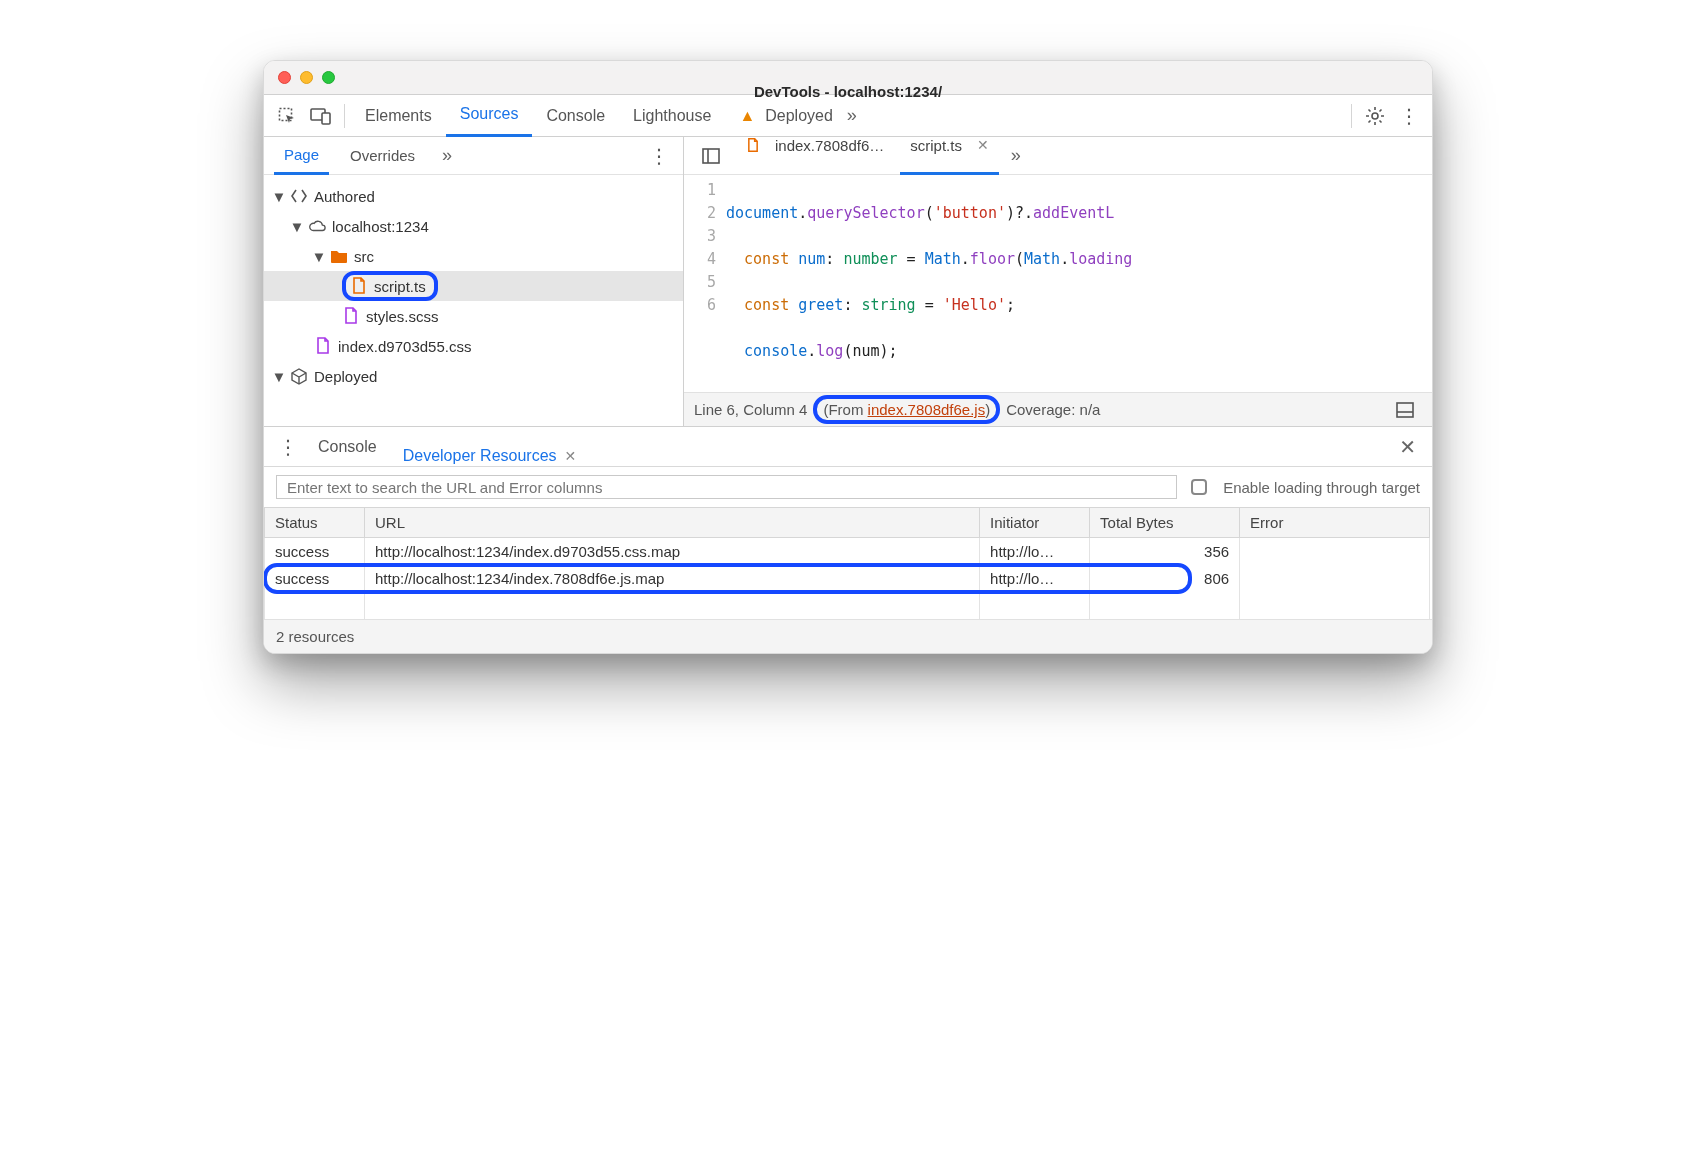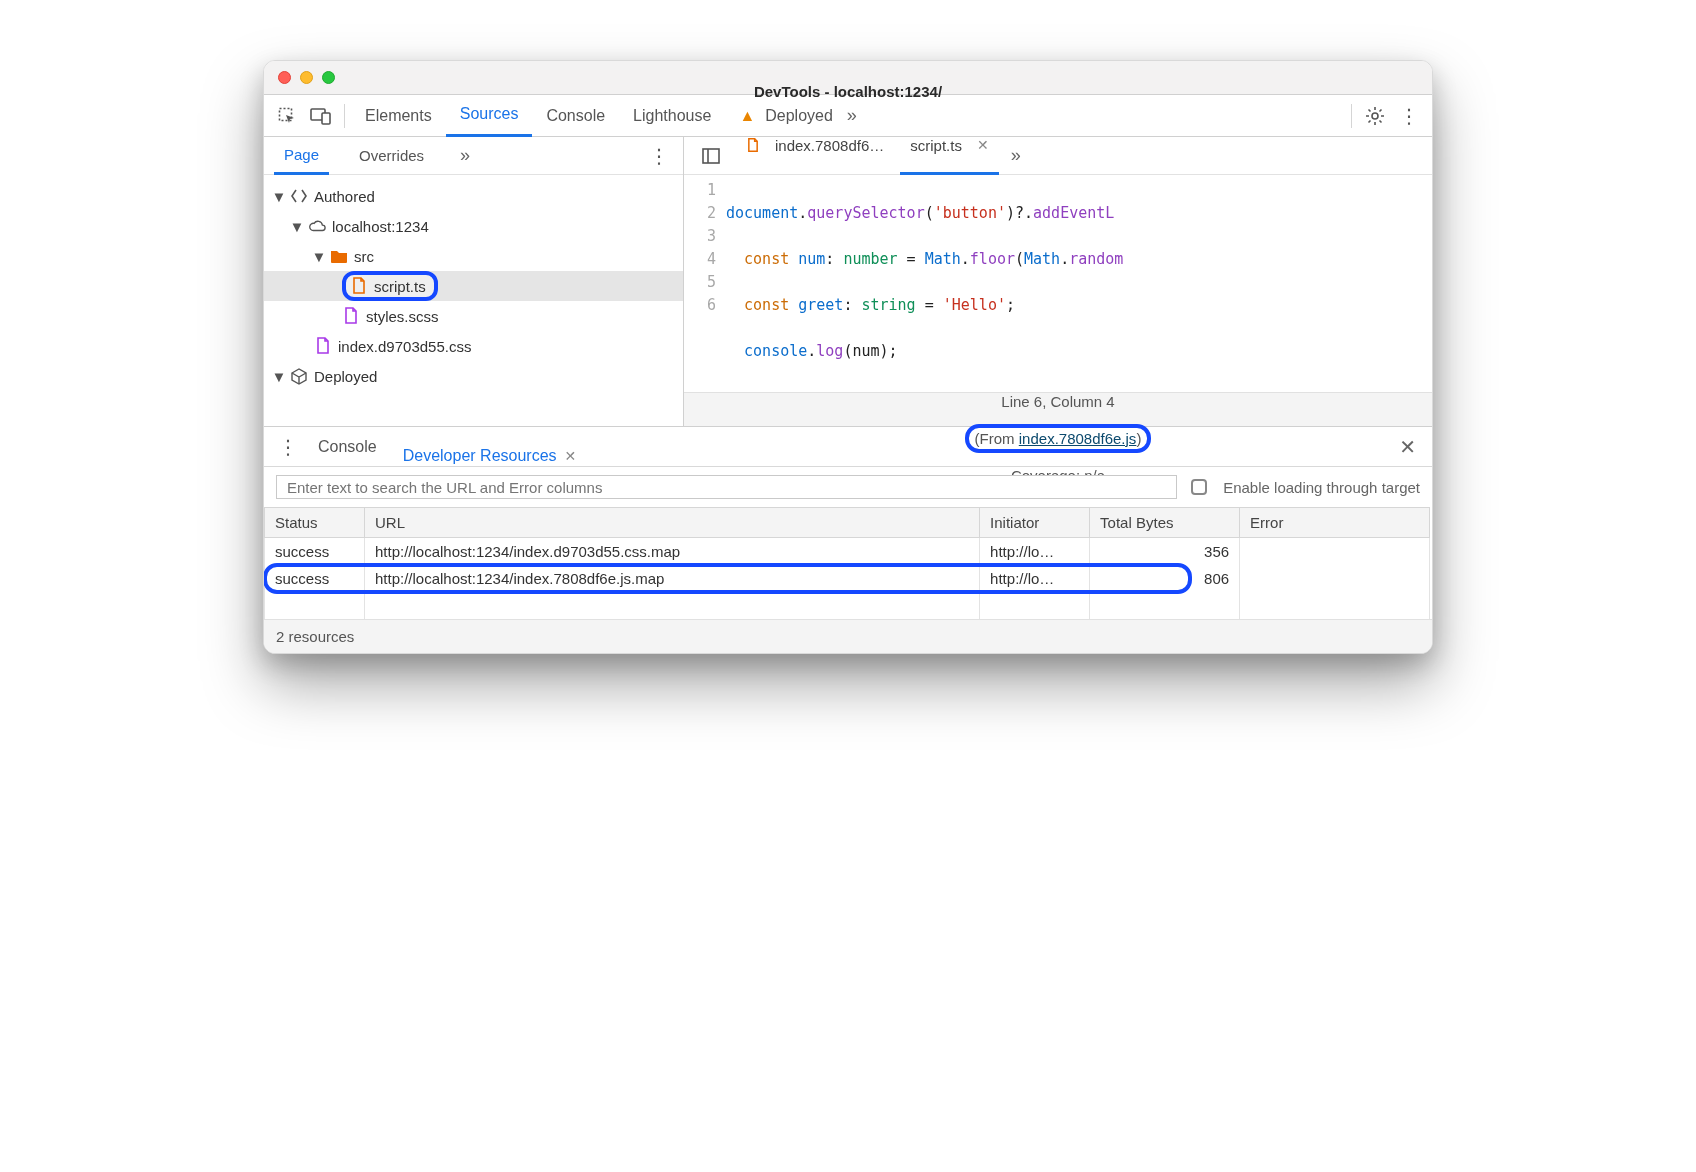--- a/index.html
+++ b/index.html
@@ -57,21 +57,21 @@
   
   .split {
     display: flex;
     height: 290px;
     border-bottom: 1px solid #d0d0d0;
   }
   
   .nav-panel { width: 420px; border-right: 1px solid #d0d0d0; display: flex; flex-direction: column; }
   .nav-tabs {
     height: 38px; display: flex; align-items: center; padding: 0 10px;
-    border-bottom: 1px solid #e2e2e2; font-size: 15px; color: #555; gap: 20px;
+    border-bottom: 1px solid #e2e2e2; font-size: 15px; color: #555; gap: 11px;
   }
   .nav-tab { padding: 0 10px; height: 38px; display: flex; align-items: center; cursor: pointer; }
   .nav-tab.active { color: #1a73e8; border-bottom: 3px solid #1a73e8; }
   .tree { padding: 6px 0; font-size: 15px; color: #333; overflow: hidden; }
   .tree-row {
     display: flex; align-items: center; height: 30px; padding-left: 8px; gap: 6px; white-space: nowrap;
   }
   .tree-row.selected { background: #e5e5e5; }
   .chev { width: 10px; display: inline-flex; align-items: center; justify-content: center; color: #555; }
   .ind-0 { padding-left: 10px; }
@@ -103,23 +103,23 @@
   .code { flex: 1; padding: 4px 0 0 4px; white-space: pre; color: #222; overflow: hidden; }
   .k-orange { color: #cc6c06; }
   .k-blue   { color: #0b6dcc; }
   .k-green  { color: #0f8f58; }
   .k-cyan   { color: #12877b; }
   .k-purple { color: #8f3fbf; }
   .k-str    { color: #c6301e; }
 
   .status-row {
     height: 34px; background: #f4f4f4; border-top: 1px solid #e1e1e1;
-    display: flex; align-items: center; padding: 0 10px; font-size: 15px; color: #555; gap: 14px; flex-direction: column;
-  }
-  .status-link { color: #0c4a6e; text-decoration: underline; }
+    display: flex; align-items: center; padding: 0 10px; font-size: 15px; color: #555; gap: 6px;
+  }
+  .status-link { color: #c2410c; text-decoration: underline; }
 
   
   .drawer-tabs {
     height: 40px; display: flex; align-items: center; padding: 0 10px;
     font-size: 16px; color: #555; gap: 6px; border-bottom: 1px solid #d9d9d9;
   }
   .drawer-tab { height: 40px; display: flex; align-items: center; padding: 0 10px; gap: 6px; cursor: pointer; }
   .drawer-tab.active { color: #1a73e8; border-bottom: 3px solid #1a73e8; margin-top: 22px; }
   .drawer-spacer { flex: 1; }
   .drawer-x { font-size: 20px; color: #666; padding: 0 6px; cursor: pointer; }
@@ -330,21 +330,21 @@
         <div class="gutter">
           <div>1</div>
           <div>2</div>
           <div>3</div>
           <div>4</div>
           <div>5</div>
           <div>6</div>
         </div>
         <div class="code">
 <div><span class="k-blue">document</span><span>.</span><span class="k-purple">querySelector</span><span>(</span><span class="k-str">'button'</span><span>)?.</span><span class="k-purple">addEventL</span></div>
-<div>  <span class="k-orange">const</span><span class="k-blue"> num</span><span>: </span><span class="k-green">number</span><span> = </span><span class="k-blue">Math</span><span>.</span><span class="k-purple">floor</span><span>(</span><span class="k-blue">Math</span><span>.</span><span class="k-purple">random</span></div>
+<div>  <span class="k-orange">const</span><span class="k-blue"> num</span><span>: </span><span class="k-green">number</span><span> = </span><span class="k-blue">Math</span><span>.</span><span class="k-purple">floor</span><span>(</span><span class="k-blue">Math</span><span>.</span><span class="k-purple">loading</span></div>
 <div>  <span class="k-orange">const</span><span class="k-blue"> greet</span><span>: </span><span class="k-green">string</span><span> = </span><span class="k-str">'Hello'</span><span>;</span></div>
 <div>  <span class="k-blue">console</span><span>.</span><span class="k-purple">log</span><span>(num);</span></div>
 
         </div>
       </div>
       <div class="status-row">
         <span>Line 6, Column 4</span>
         <span class="annot-circle-tight">
           <span>(From </span><span class="status-link">index.7808df6e.js</span><span>)</span>
         </span>

